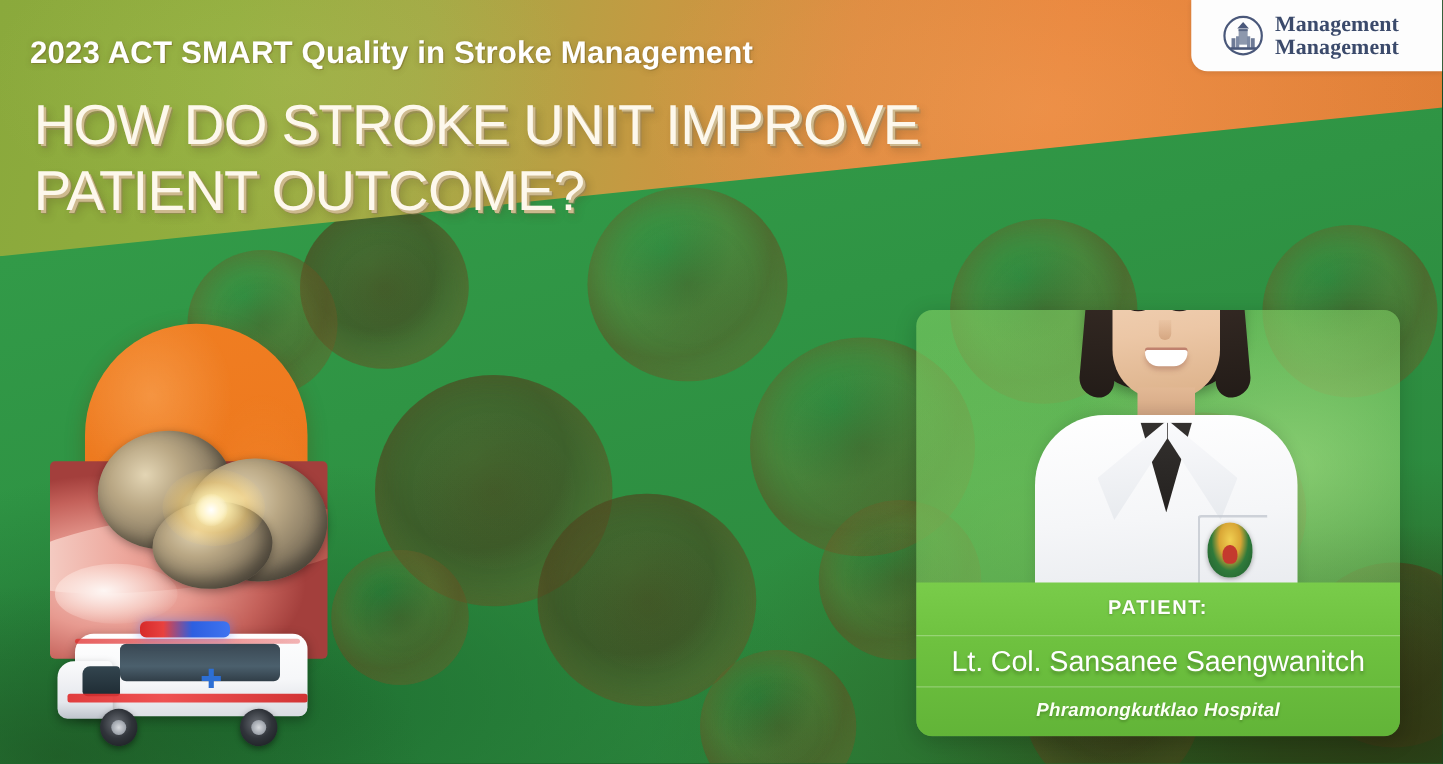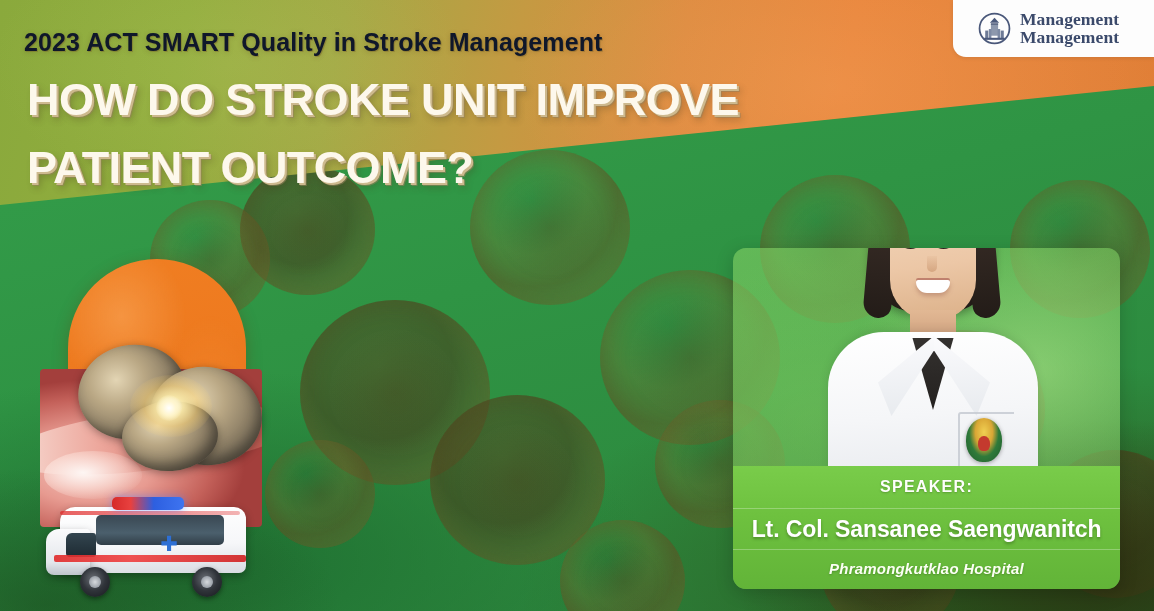--- a/index.html
+++ b/index.html
@@ -65,38 +65,38 @@
     position:absolute;inset:0;
     background:
       radial-gradient(ellipse 40% 120% at 72% 40%, rgba(255,190,120,.22) 0%, rgba(255,190,120,0) 70%),
       radial-gradient(ellipse 30% 90% at 20% 30%, rgba(190,210,110,.18) 0%, rgba(190,210,110,0) 70%);
     clip-path:polygon(0 0,100% 0,100% 86px,0 205px);
   }
 
   
   .subtitle{
     position:absolute;left:24px;top:28px;
-    font-size:25px;font-weight:700;color:#0f172a;
+    font-size:25px;font-weight:700;color:#ffffff;
     letter-spacing:.1px;white-space:nowrap;
     text-shadow:1px 1px 0 rgba(120,95,40,.40), 0 1px 5px rgba(80,60,20,.25);
   }
   .headline{
     position:absolute;left:27px;top:78px;
-    font-size:45px;font-weight:700;color:#fdf8ec;
+    font-size:45px;font-weight:400;color:#fdf8ec;
     line-height:.99;letter-spacing:-0.6px;
     text-transform:uppercase;
   }
   .headline .ln{
     display:block;white-space:nowrap;
     text-shadow:
       2px 2px 0 #cdb98e,
       3px 3px 0 rgba(150,130,92,.55),
       4px 5px 7px rgba(70,55,25,.30);
   }
-  .headline .ln:nth-child(2){margin-top:23px;}
+  .headline .ln:nth-child(2){margin-top:8px;}
 
   
   .logo-badge{
     position:absolute;right:0;top:0;width:201px;height:57px;
     background:#fdfdfd;
     border-bottom-left-radius:13px;
     display:flex;align-items:center;gap:9px;
     padding-left:25px;box-sizing:border-box;
     box-shadow:0 1px 4px rgba(0,0,0,.10);
   }
@@ -331,21 +331,21 @@
     background:rgba(255,255,255,.28);
   }
   .sep1{top:42px;} .sep2{top:83px;}
   .speaker-label{
     position:absolute;top:12px;left:0;right:0;text-align:center;
     font-size:16px;font-weight:700;color:#fdfefb;letter-spacing:1.3px;
     text-shadow:0 1px 2px rgba(50,90,25,.4);
   }
   .speaker-name{
     position:absolute;top:50px;left:0;right:0;text-align:center;
-    font-size:23px;font-weight:700;color:#ffffff;letter-spacing:-.1px;
+    font-size:23px;font-weight:400;color:#ffffff;letter-spacing:-.1px;
     white-space:nowrap;
     text-shadow:0 2px 3px rgba(45,85,22,.45);
   }
   .speaker-org{
     position:absolute;top:94px;left:0;right:0;text-align:center;
     font-size:15px;font-style:italic;font-weight:600;color:#fbfff4;
     letter-spacing:.2px;
     text-shadow:0 1px 2px rgba(45,85,22,.38);
   }
 </style>
@@ -451,19 +451,19 @@
       <div class="shirt"></div>
       <div class="collar-l"></div>
       <div class="collar-r"></div>
       <div class="pocket"></div>
       <div class="badge-emblem"></div>
     </div>
 
     <div class="info-panel">
       <div class="sep sep1"></div>
       <div class="sep sep2"></div>
-      <div class="speaker-label">SPEAKER:</div>
+      <div class="speaker-label">PATIENT:</div>
       <div class="speaker-name">Lt. Col. Sansanee Saengwanitch</div>
       <div class="speaker-org">Phramongkutklao Hospital</div>
     </div>
   </div>
 
 </div>
 
 </body></html>

